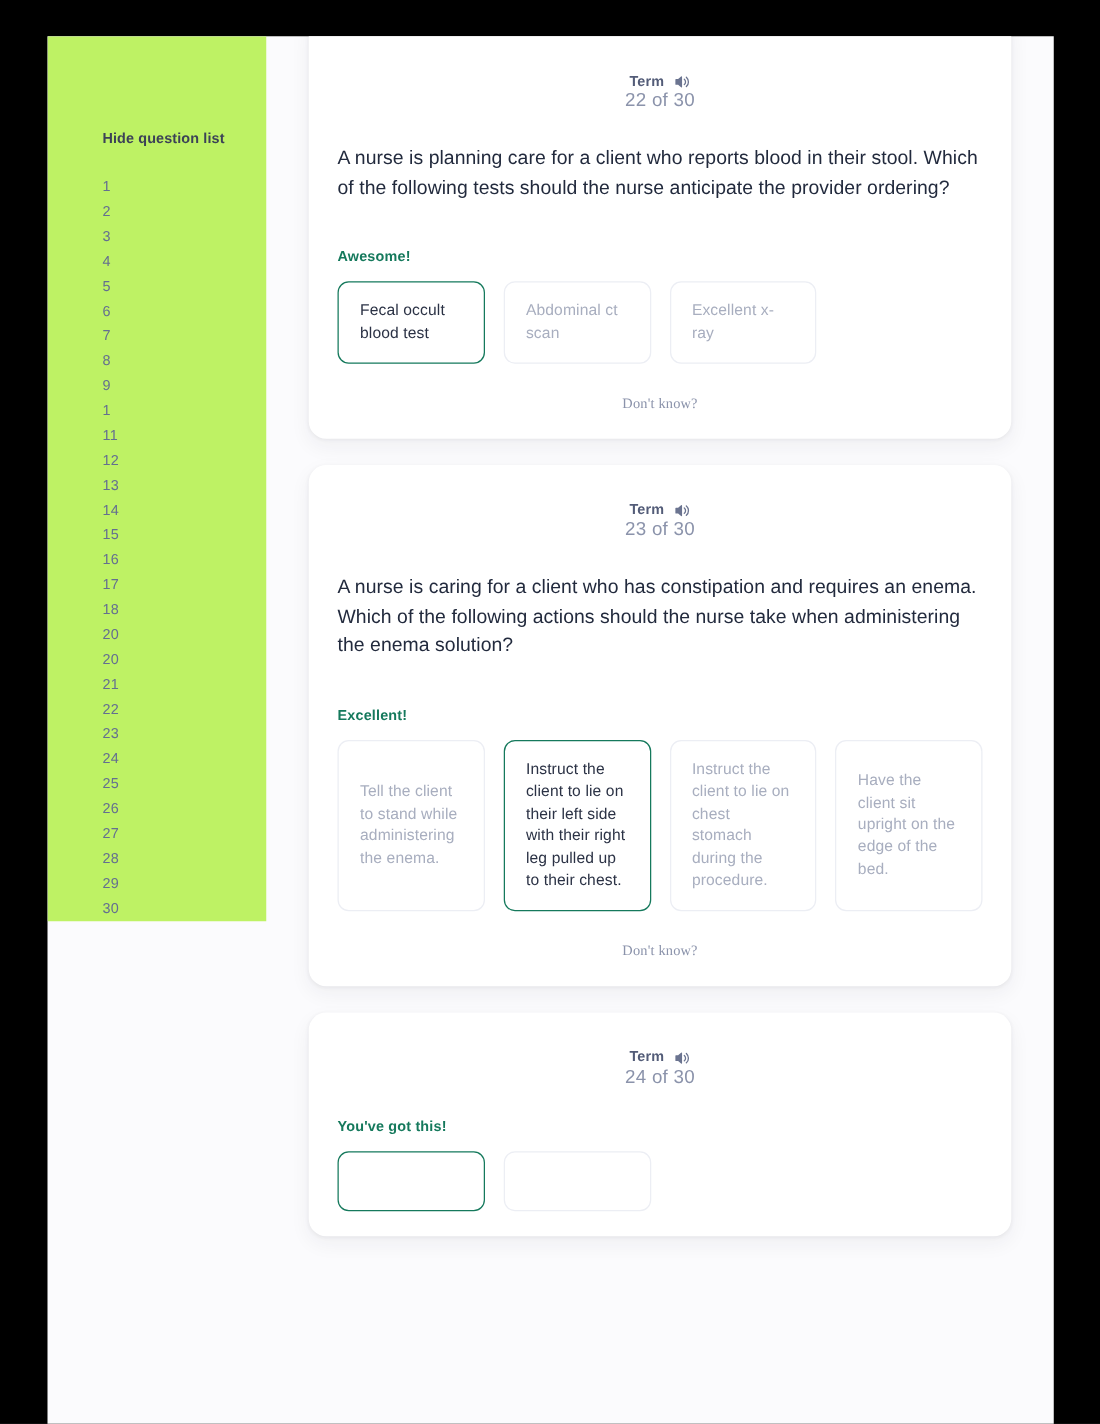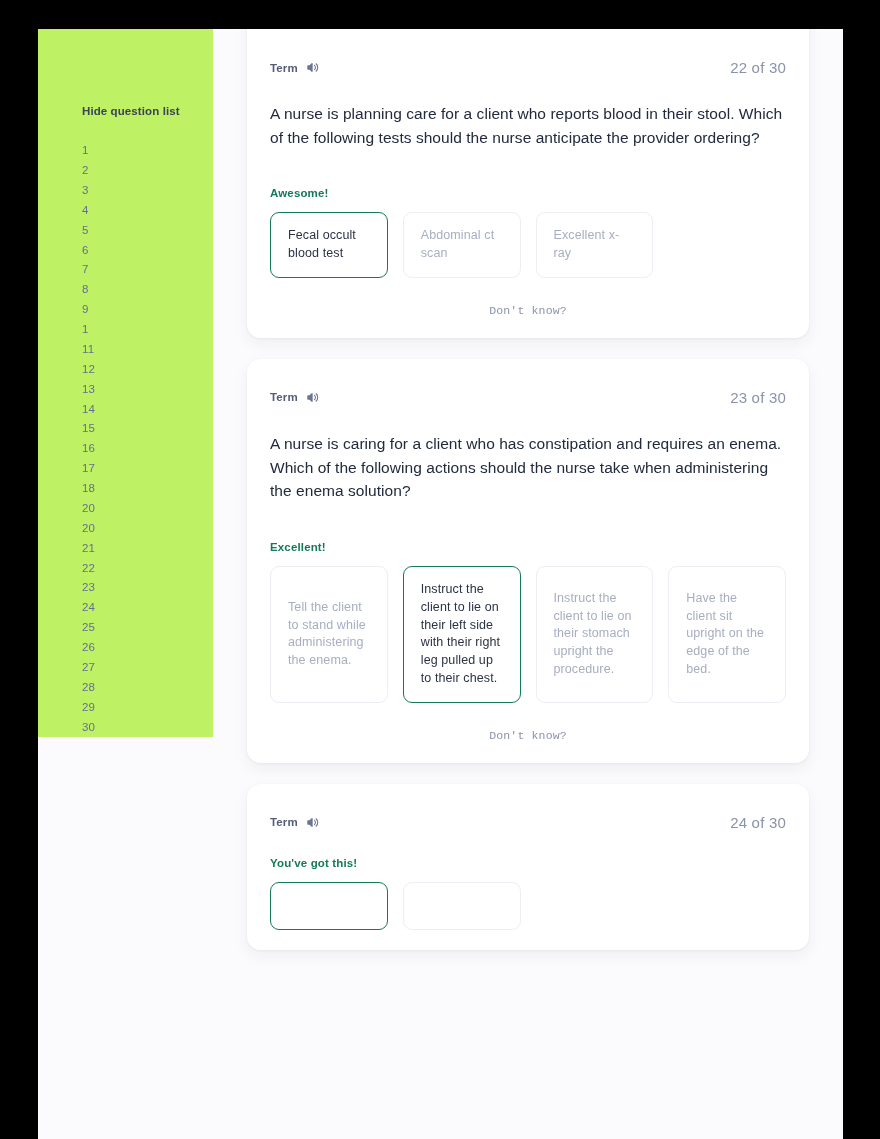--- a/index.html
+++ b/index.html
@@ -71,20 +71,21 @@
     border-radius: 14px;
     box-shadow: 0 1px 3px rgba(33,37,59,.055), 0 6px 16px rgba(33,37,59,.055);
     padding: 30px 23px 20px 23px;
   }
   .card.first { margin-top: -18px; padding-top: 48px; }
   .card-head {
     display: flex;
     align-items: center;
     justify-content: space-between;
     margin-bottom: 26px;
+    flex-direction: column;
   }
   .term-group { display: flex; align-items: center; gap: 8px; }
   .term-label {
     font-size: 11.5px;
     font-weight: 700;
     color: #535c78;
     letter-spacing: .15px;
   }
   .speaker-icon { display: block; width: 13px; height: 13px; cursor: pointer; }
   .speaker-icon svg { display: block; }
@@ -135,21 +136,21 @@
   .option.blank { min-height: 48px; }
   .card-2 .options .option { min-height: 73px; align-items: center; }
   .card-2 .options .option.correct { min-height: 73px; }
   .dont-know-wrap { text-align: center; margin-top: 22px; }
   .dont-know {
     font-size: 11.5px;
     color: #8b93ab;
     background: none;
     border: 0;
     cursor: pointer;
-    font-family: Liberation Mono, monospace;
+    font-family: Liberation Serif, serif;
     letter-spacing: .15px;
   }
 </style>
 </head>
 <body>
 
 <div class="viewport">
   <div class="layout">
 
     <aside class="sidebar">
@@ -224,21 +225,21 @@
                 </svg>
               </span>
             </div>
             <span class="counter">23 of 30</span>
           </div>
           <p class="prompt">A nurse is caring for a client who has constipation and requires an enema. Which of the following actions should the nurse take when administering the enema solution?</p>
           <div class="feedback">Excellent!</div>
           <div class="options">
             <button class="option">Tell the client to stand while administering the enema.</button>
             <button class="option correct">Instruct the client to lie on their left side with their right leg pulled up to their chest.</button>
-            <button class="option">Instruct the client to lie on their stomach upright the procedure.</button>
+            <button class="option">Instruct the client to lie on chest stomach during the procedure.</button>
             <button class="option">Have the client sit upright on the edge of the bed.</button>
           </div>
           <div class="dont-know-wrap"><button class="dont-know">Don't know?</button></div>
         </section>
         <section class="card card-3">
           <div class="card-head">
             <div class="term-group">
               <span class="term-label">Term</span>
               <span class="speaker-icon">
                 <svg viewBox="0 0 16 16" width="13" height="13" fill="none">

